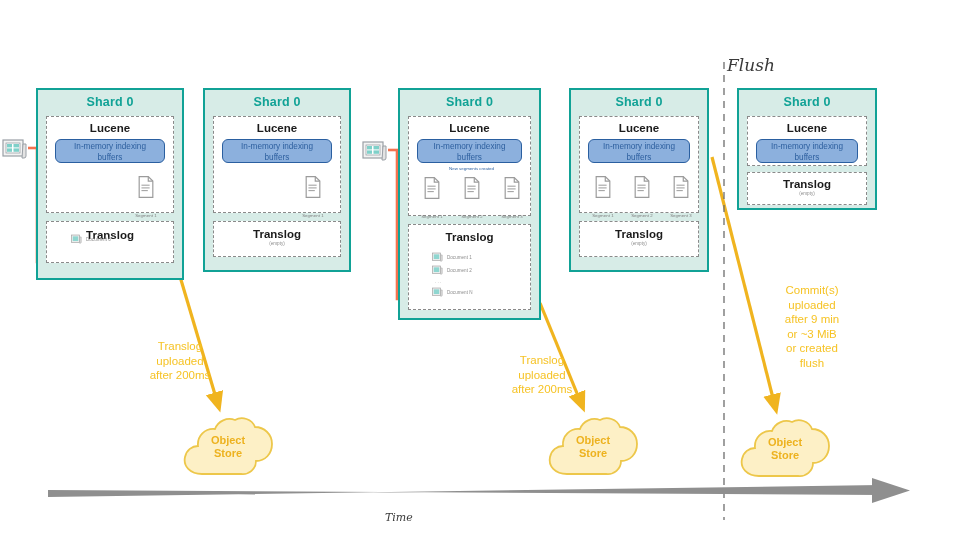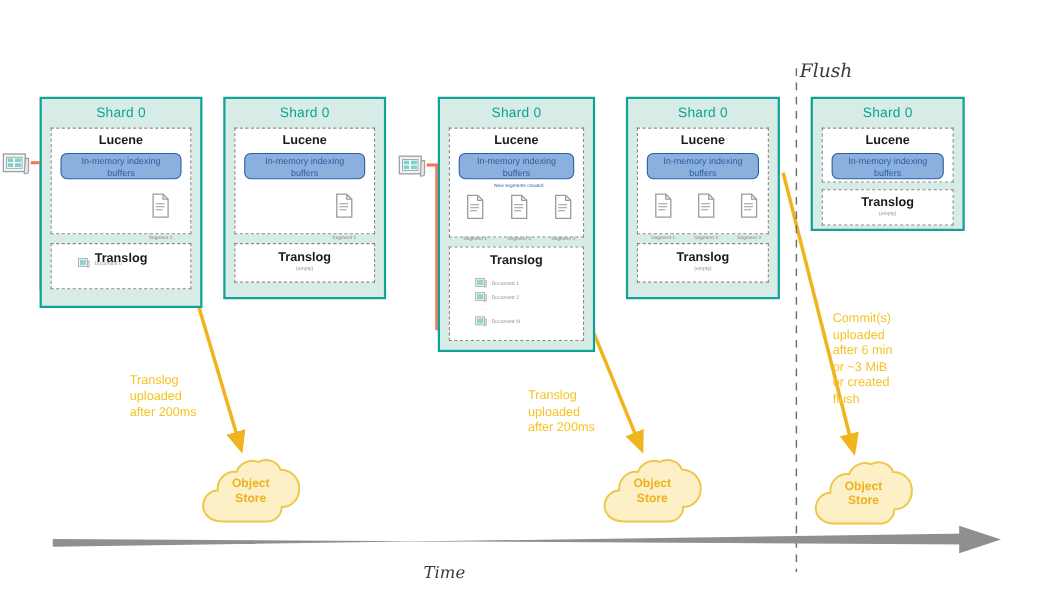--- a/index.html
+++ b/index.html
@@ -5,21 +5,21 @@
   html,body{margin:0;padding:0;background:#ffffff;}
   body{width:960px;height:540px;position:relative;overflow:hidden;
        font-family:"Liberation Sans",sans-serif;color:#333;}
   #stage{position:absolute;left:0;top:0;width:960px;height:540px;}
 
   
   #wires{position:absolute;left:0;top:0;width:960px;height:540px;pointer-events:none;}
 
   
   .shard{position:absolute;background:#d7ece7;border:2px solid #11a296;box-sizing:border-box;}
-  .shard-title{text-align:center;font-weight:normal;color:#11a296;font-size:12.5px;
+  .shard-title{text-align:center;font-weight:bold;color:#11a296;font-size:12.5px;
                letter-spacing:.2px;margin-top:5px;}
   .panel{position:absolute;left:8px;right:8px;background:#ffffff;
          border:1px dashed #8a8a8a;box-sizing:border-box;}
   .panel-title{text-align:center;font-weight:bold;color:#1b1b1b;font-size:11.5px;}
   .tiny{font-size:4.6px;color:#8d8d8d;text-align:center;line-height:1.1;}
 
   .membuf{position:absolute;left:8px;right:8px;height:24px;background:#8cb0dd;
           border:1.4px solid #2a5fa0;border-radius:6px;box-sizing:border-box;
           color:#2d5f9e;font-size:8.2px;text-align:center;line-height:11px;
           padding-top:1px;}
@@ -30,32 +30,32 @@
   .seg .glyph{display:block;margin:0 auto;}
   .seg .cap{font-size:4.3px;color:#7d7d7d;margin-top:1px;letter-spacing:.1px;}
 
   
   .tlrow{position:absolute;display:flex;align-items:center;gap:4px;}
   .tlrow .lbl{font-size:4.6px;color:#8d8d8d;}
   .dots{position:absolute;font-size:5px;color:#a8a8a8;letter-spacing:1px;}
 
   
   .note{position:absolute;color:#f6c325;font-size:11.5px;line-height:14.5px;
-        font-family:"Liberation Sans",sans-serif;}
+        text-align:center;font-family:"Liberation Sans",sans-serif;}
 
   
   .cloud{position:absolute;width:96px;height:72px;}
   .cloud .cap{position:absolute;left:0;right:0;top:22px;text-align:center;
               color:#edb21f;font-weight:bold;font-size:11px;line-height:13px;}
 
   
   .hand{position:absolute;font-family:"DejaVu Serif",serif;font-style:italic;
         color:#3a3a3a;}
   #flush-label{font-size:17px;left:727px;top:55px;}
-  #time-label{font-size:15px;left:385px;top:511px;font-style:italic;}
+  #time-label{font-size:11px;left:385px;top:511px;font-style:italic;}
 
   
   .inputdoc{position:absolute;width:26px;height:22px;}
 </style>
 </head>
 <body>
 
 <div id="stage">
 
   <svg id="wires" viewBox="0 0 960 540" xmlns="http://www.w3.org/2000/svg">
@@ -310,21 +310,21 @@
     <div>after 200ms</div>
   </div>
   <div class="note" style="left:480px;top:353px;width:124px;">
     <div>Translog</div>
     <div>uploaded</div>
     <div>after 200ms</div>
   </div>
   <div class="note" style="left:757px;top:283px;width:110px;">
     <div>Commit(s)</div>
     <div>uploaded</div>
-    <div>after 6 min</div>
+    <div>after 9 min</div>
     <div>or ~3 MiB</div>
     <div>or created</div>
     <div>flush</div>
   </div>
 
   <div class="cloud" style="left:180px;top:412px;">
     <svg viewBox="0 0 96 72" width="96" height="72">
       <path d="M22,62 C10,62 3,54 5,45 C6.5,38 12,34 18,34 C17,24 25,16 35,17
                C38,9 47,5 55,8 C62,4 72,7 75,15 C84,15 92,22 92,32
                C92,42 85,49 76,49 C76,57 69,63 61,62 Z" fill="#fdf0c6" stroke="#edc74a" stroke-width="1.8"></path>

